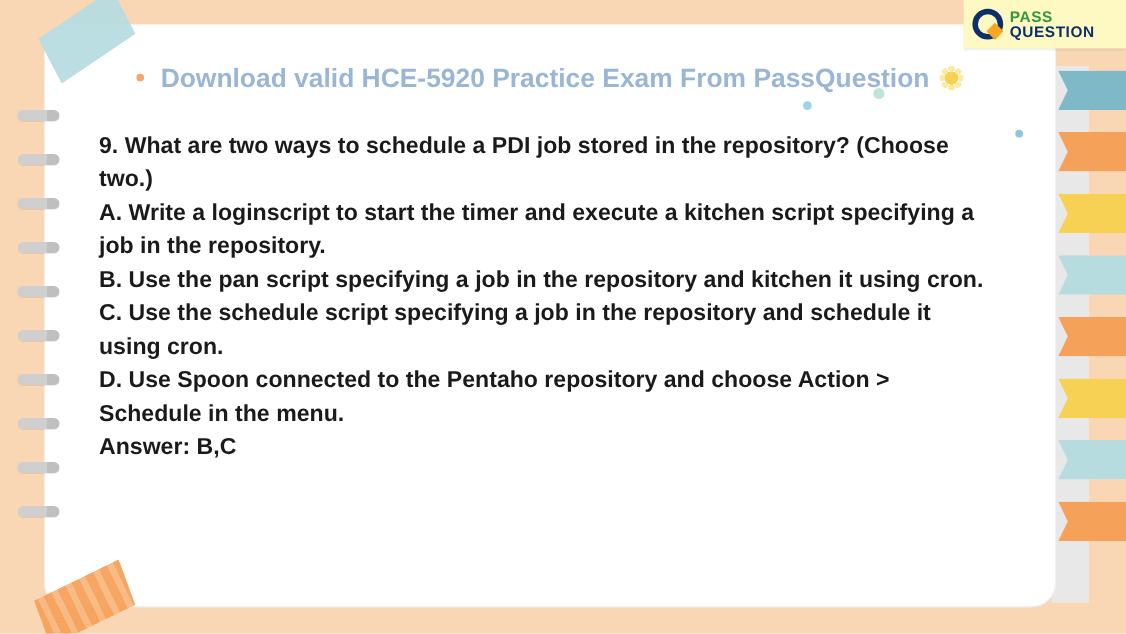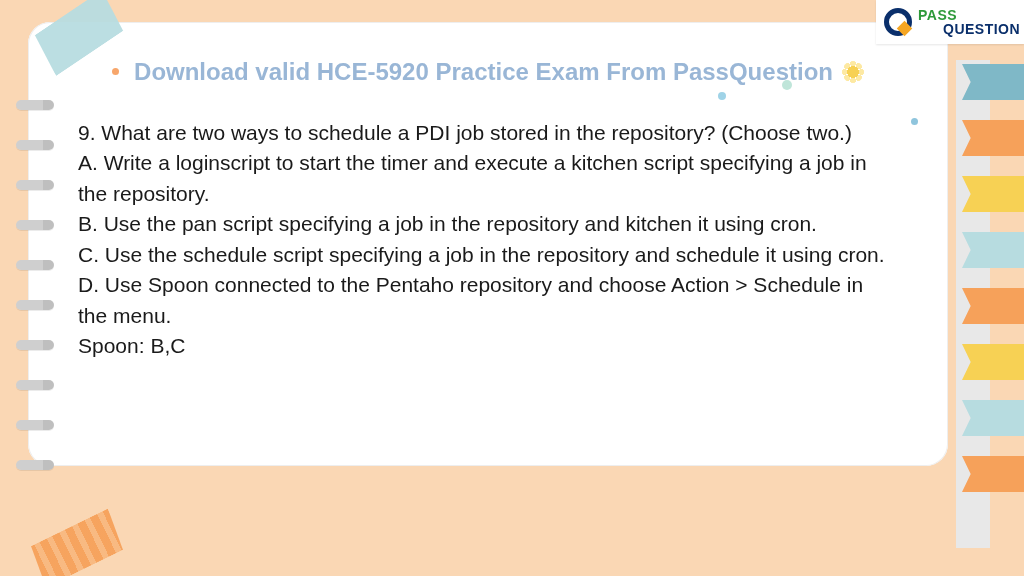--- a/index.html
+++ b/index.html
@@ -1,24 +1,24 @@
 <!DOCTYPE html>
 <html><head>
 <meta charset="utf-8">
 <style>
   * { box-sizing: border-box; margin: 0; padding: 0; }
   html, body { width: 1024px; height: 576px; overflow: hidden; font-family: "Segoe UI", "Helvetica Neue", Arial, sans-serif; }
   body { background: #fad7b4; position: relative; }
 
   .card {
     position: absolute;
-    left: 28px;
+    left: 40px;
     top: 22px;
     width: 920px;
-    height: 444px;
+    height: 530px;
     background: #ffffff;
     border-radius: 22px;
     box-shadow: 0 0 0 1px #eee inset;
     padding-left: 25px;
   }
 
   .header {
     position: absolute;
     top: 36px;
     left: 0; right: 0;
@@ -56,21 +56,21 @@
   }
 
   .body {
     position: absolute;
     top: 96px;
     left: 50px;
     right: 60px;
     font-size: 21px;
     line-height: 1.45;
     color: #1a1a1a;
-    font-weight: 400;
+    font-weight: 700;
   }
 
   
   .rings {
     position: absolute;
     left: 16px;
     top: 100px;
     display: flex;
     flex-direction: column;
     gap: 30px;
@@ -140,21 +140,21 @@
     top: 60px;
     background: #e8e8e8;
     z-index: 0;
   }
 
   
   .logo {
     position: absolute;
     right: 0; top: 0;
     width: 148px; height: 44px;
-    background: #ffffff;
+    background: #fef9c3;
     display: flex;
     align-items: center;
     padding-left: 8px;
     gap: 2px;
     font-weight: 800;
     font-size: 14px;
     line-height: 1;
     box-shadow: 0 1px 2px rgba(0,0,0,.1);
   }
   .logo .q {
@@ -168,21 +168,21 @@
   .logo .q::after {
     content: "";
     position: absolute;
     right: -3px; bottom: -3px;
     width: 11px; height: 11px;
     background: #f5a623;
     transform: rotate(45deg);
   }
   .logo .txt { display: flex; flex-direction: column; }
   .logo .pass { color: #2e9a3a; letter-spacing: .5px; }
-  .logo .quest { color: #0a2f6b; letter-spacing: .5px; margin-left: 25px; }
+  .logo .quest { color: #0a2f6b; letter-spacing: .5px; }
 
   
   .dot { position: absolute; border-radius: 50%; }
   .dot.a { right: 156px; top: 58px; width: 10px; height: 10px; background: #bfe5d9; }
   .dot.b { right: 222px; top: 70px; width: 8px; height: 8px; background: #9fd3e7; }
   .dot.c { right: 30px;  top: 96px; width: 7px; height: 7px; background: #8fc5dd; }
 </style>
 </head>
 <body>
 
@@ -211,21 +211,21 @@
   <span class="dot b"></span>
   <span class="dot c"></span>
 
   <div class="body">
     <span>9.</span>
     <span>What are two ways to schedule a PDI job stored in the repository? (Choose two.)</span><br>
     A. <span>Write a loginscript to start the timer and execute a kitchen script specifying a job in the repository.</span><br>
     B. <span>Use the pan script specifying a job in the repository and kitchen it using cron.</span><br>
     C. <span>Use the schedule script specifying a job in the repository and schedule it using cron.</span><br>
     D. <span>Use Spoon connected to the Pentaho repository and choose Action &gt; Schedule in the menu.</span><br>
-    <span>Spoon:</span>
+    <span>Answer:</span>
     <span>B,C</span>
   </div>
 </div>
 
 <div class="rings">
   <div class="ring"></div>
   <div class="ring"></div>
   <div class="ring"></div>
   <div class="ring"></div>
   <div class="ring"></div>

